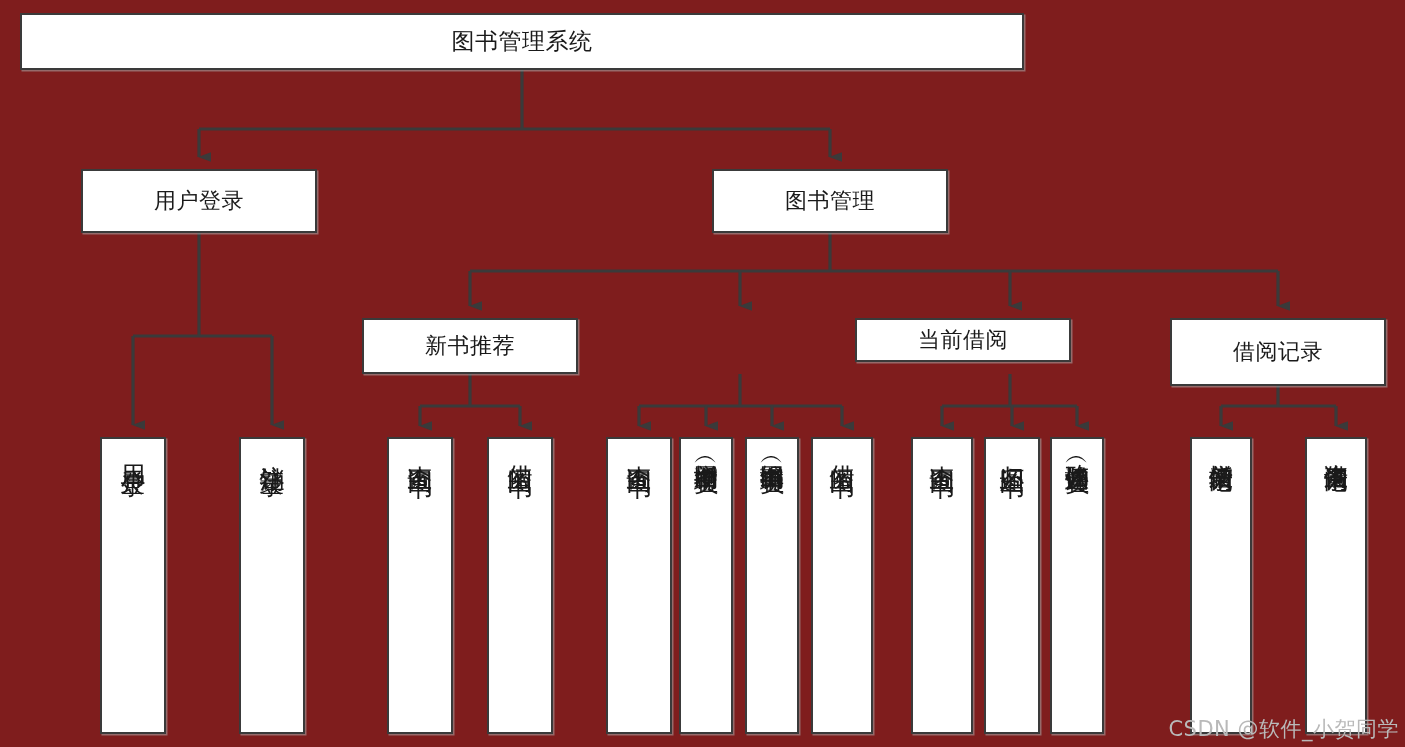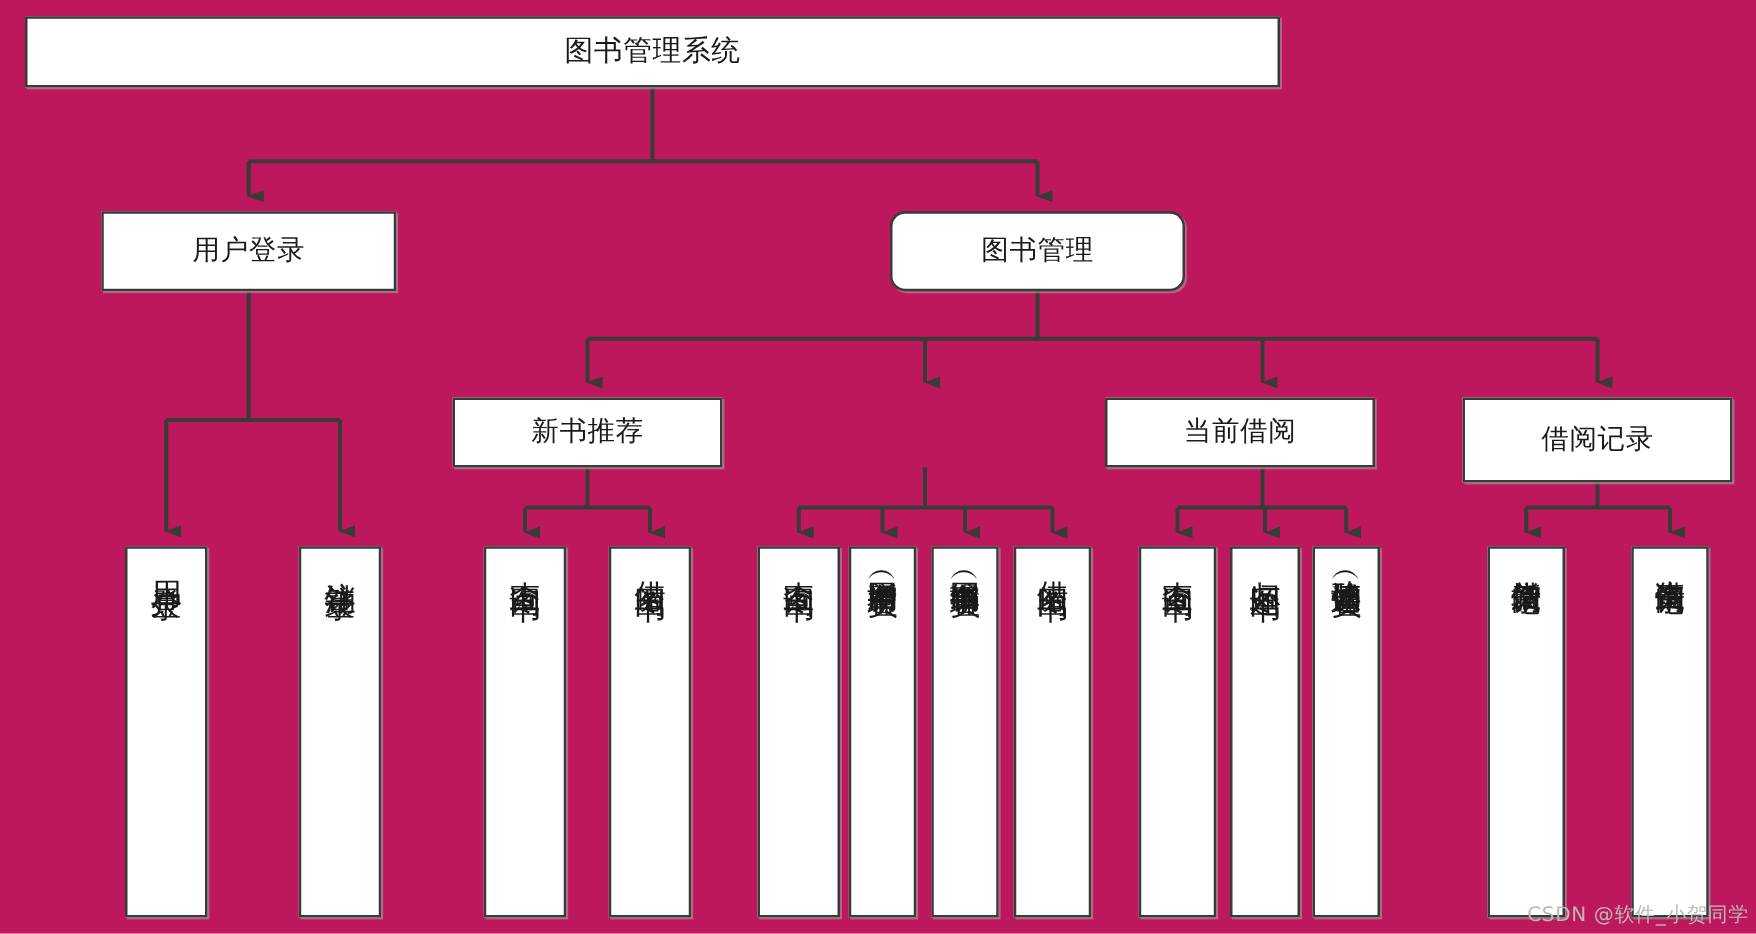--- a/index.html
+++ b/index.html
@@ -8,21 +8,21 @@
     padding: 0;
     background: #ffffff;
   }
   body {
     font-family: "DejaVu Sans", "Liberation Sans", sans-serif;
   }
   #canvas {
     position: relative;
     width: 1405px;
     height: 747px;
-    background: #be185d;
+    background: #7f1d1d;
     overflow: hidden;
     text-decoration: underline;
   }
   #edges {
     position: absolute;
     left: 0;
     top: 0;
     width: 1405px;
     height: 747px;
     pointer-events: none;
@@ -69,21 +69,21 @@
     -webkit-text-orientation: upright;
   }
   .node.vert.tall .lbl {
     font-size: 24px;
     letter-spacing: 1px;
   }
   #watermark {
     position: absolute;
     right: 6px;
     bottom: 4px;
-    font-size: 16px;
+    font-size: 21px;
     color: #b9b9b9;
     letter-spacing: 0.5px;
     z-index: 5;
     white-space: nowrap;
     font-family: "DejaVu Sans", "Liberation Sans", sans-serif;
   }
 </style>
 </head>
 <body>
 
@@ -139,28 +139,28 @@
     </g>
   </svg>
 
   <div class="node horiz root" style="left: 20px; top: 13px; width: 1004px; height: 57px;">
     <span class="lbl">图书管理系统</span>
   </div>
 
   <div class="node horiz" style="left: 81px; top: 169px; width: 236px; height: 64px;">
     <span class="lbl">用户登录</span>
   </div>
-  <div class="node horiz" style="left: 712px; top: 169px; width: 236px; height: 64px; border-radius: 12px;">
+  <div class="node horiz" style="left: 712px; top: 169px; width: 236px; height: 64px;">
     <span class="lbl">图书管理</span>
   </div>
 
   <div class="node horiz" style="left: 362px; top: 318px; width: 216px; height: 56px; align-items: center;">
     <span class="lbl">新书推荐</span>
   </div>
-  <div class="node horiz" style="left: 884px; top: 318px; width: 216px; height: 56px; align-items: center;">
+  <div class="node horiz" style="left: 855px; top: 318px; width: 216px; height: 44px; align-items: center;">
     <span class="lbl">当前借阅</span>
   </div>
   <div class="node horiz" style="left: 1170px; top: 318px; width: 216px; height: 68px;">
     <span class="lbl">借阅记录</span>
   </div>
 
   <div class="node vert" style="left: 100px; top: 437px; width: 66px; height: 297px;">
     <span class="lbl">用户登录</span>
   </div>
   <div class="node vert" style="left: 239px; top: 437px; width: 66px; height: 297px;">

